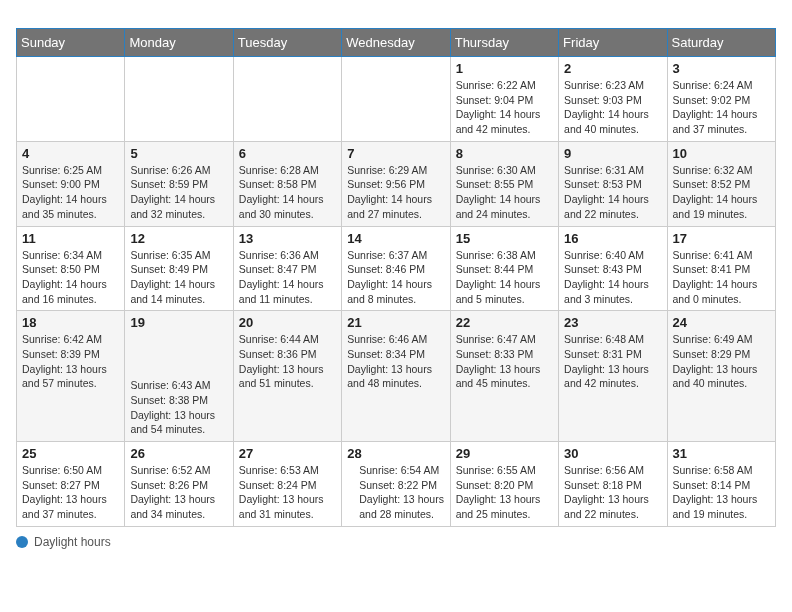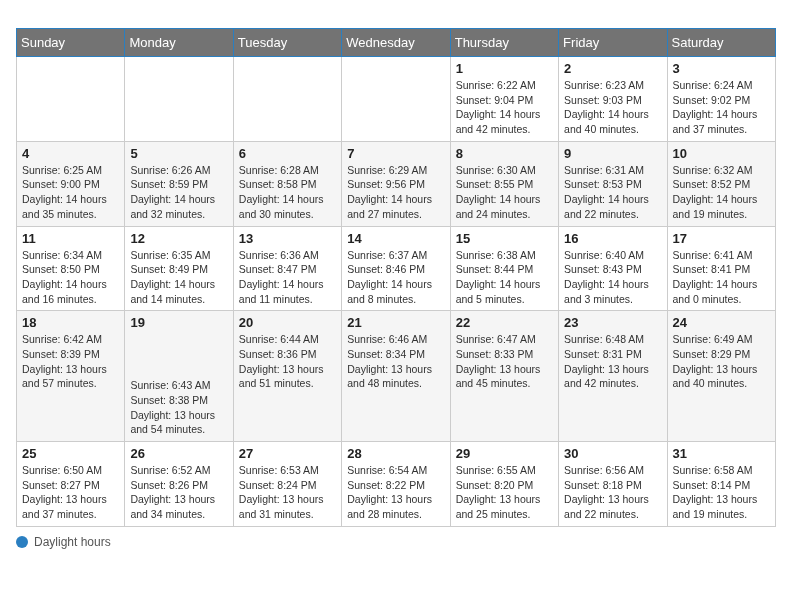--- a/index.html
+++ b/index.html
@@ -319,21 +319,21 @@
         </td>
         <td>
           <div class="day-number">27</div>
           <div class="day-info" style="white-space: pre-line;">Sunrise: 6:53 AM
 Sunset: 8:24 PM
 Daylight: 13 hours
 and 31 minutes.</div>
         </td>
         <td>
           <div class="day-number">28</div>
-          <div class="day-info" style="white-space: pre-line;">Sunrise: 6:54 AM
+          <div class="day-info" style="white-space: pre-line; margin-left: 12px;">Sunrise: 6:54 AM
 Sunset: 8:22 PM
 Daylight: 13 hours
 and 28 minutes.</div>
         </td>
         <td>
           <div class="day-number">29</div>
           <div class="day-info" style="white-space: pre-line;">Sunrise: 6:55 AM
 Sunset: 8:20 PM
 Daylight: 13 hours
 and 25 minutes.</div>

